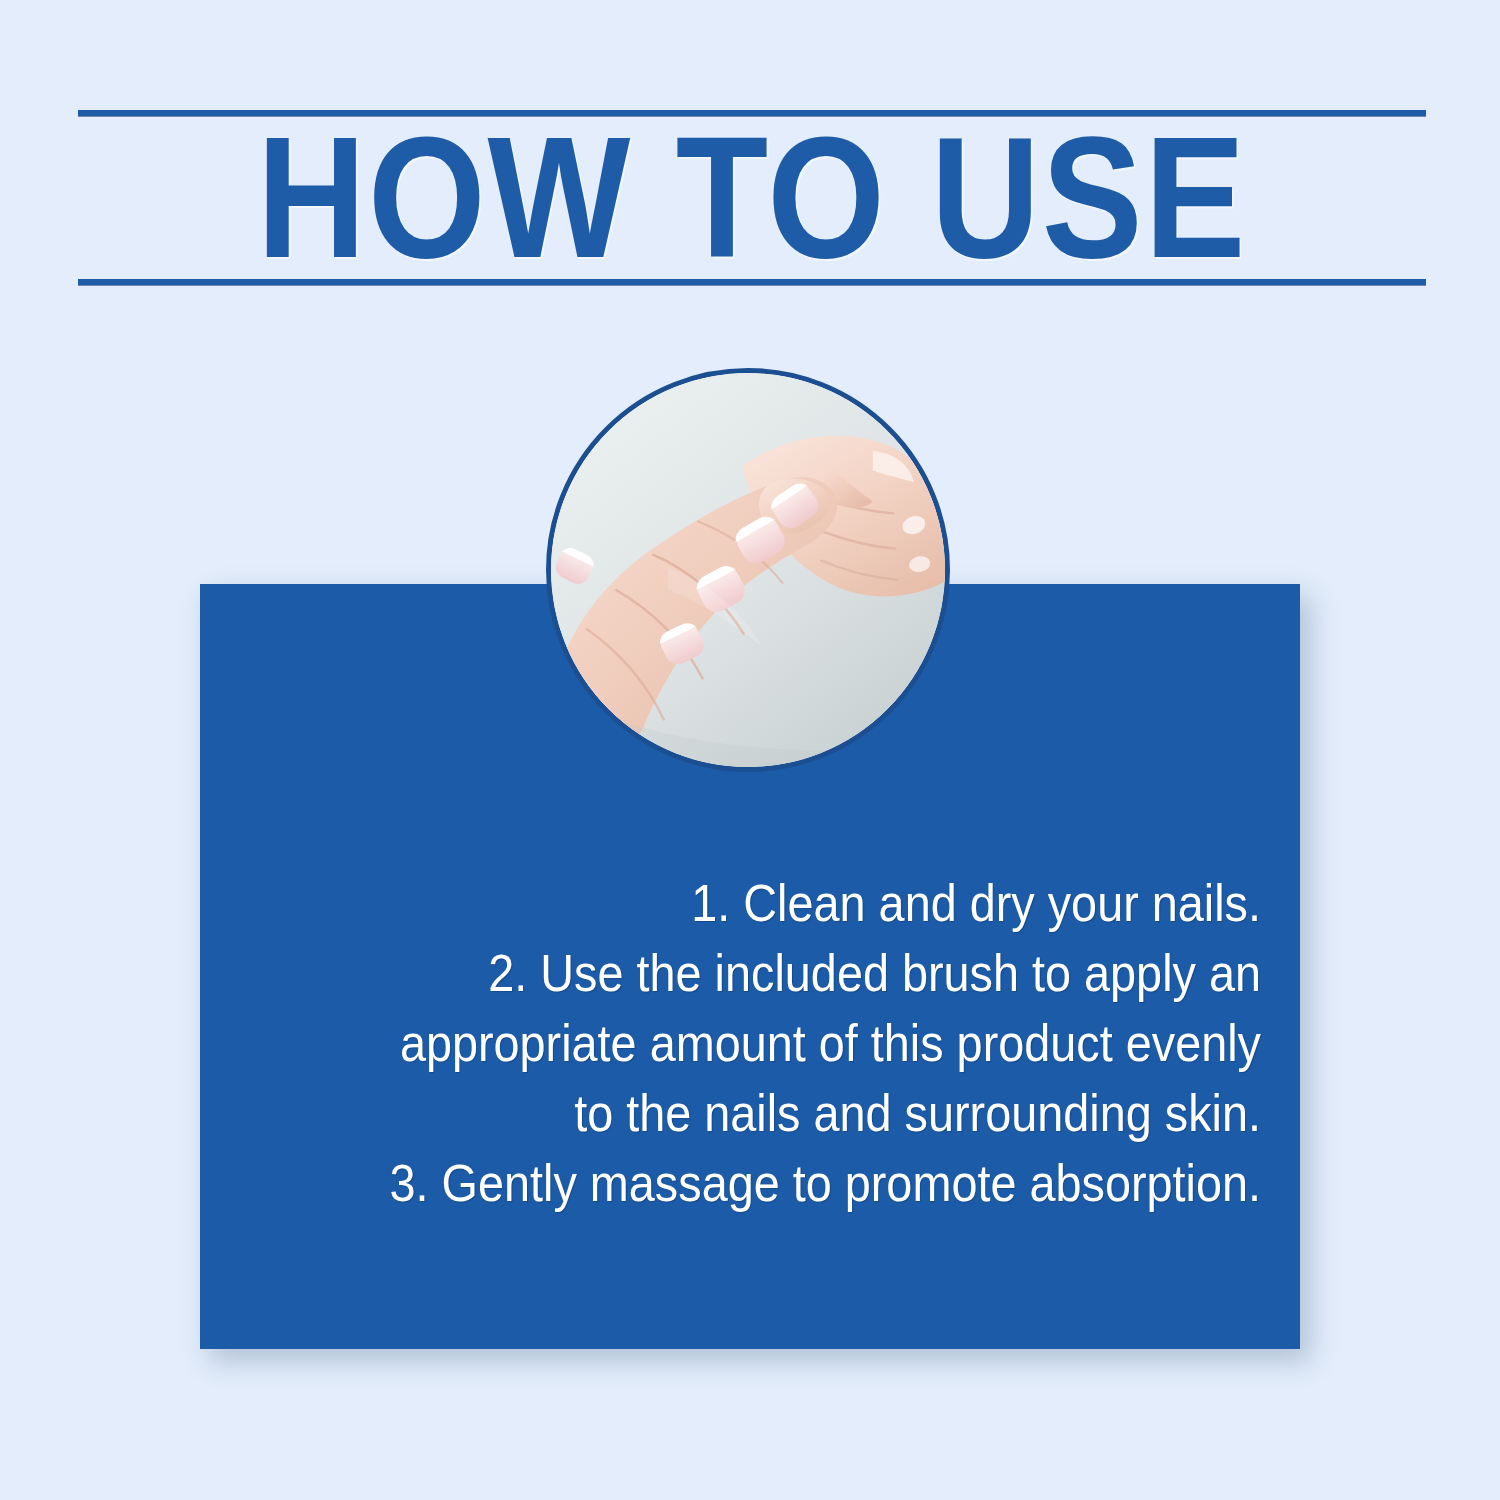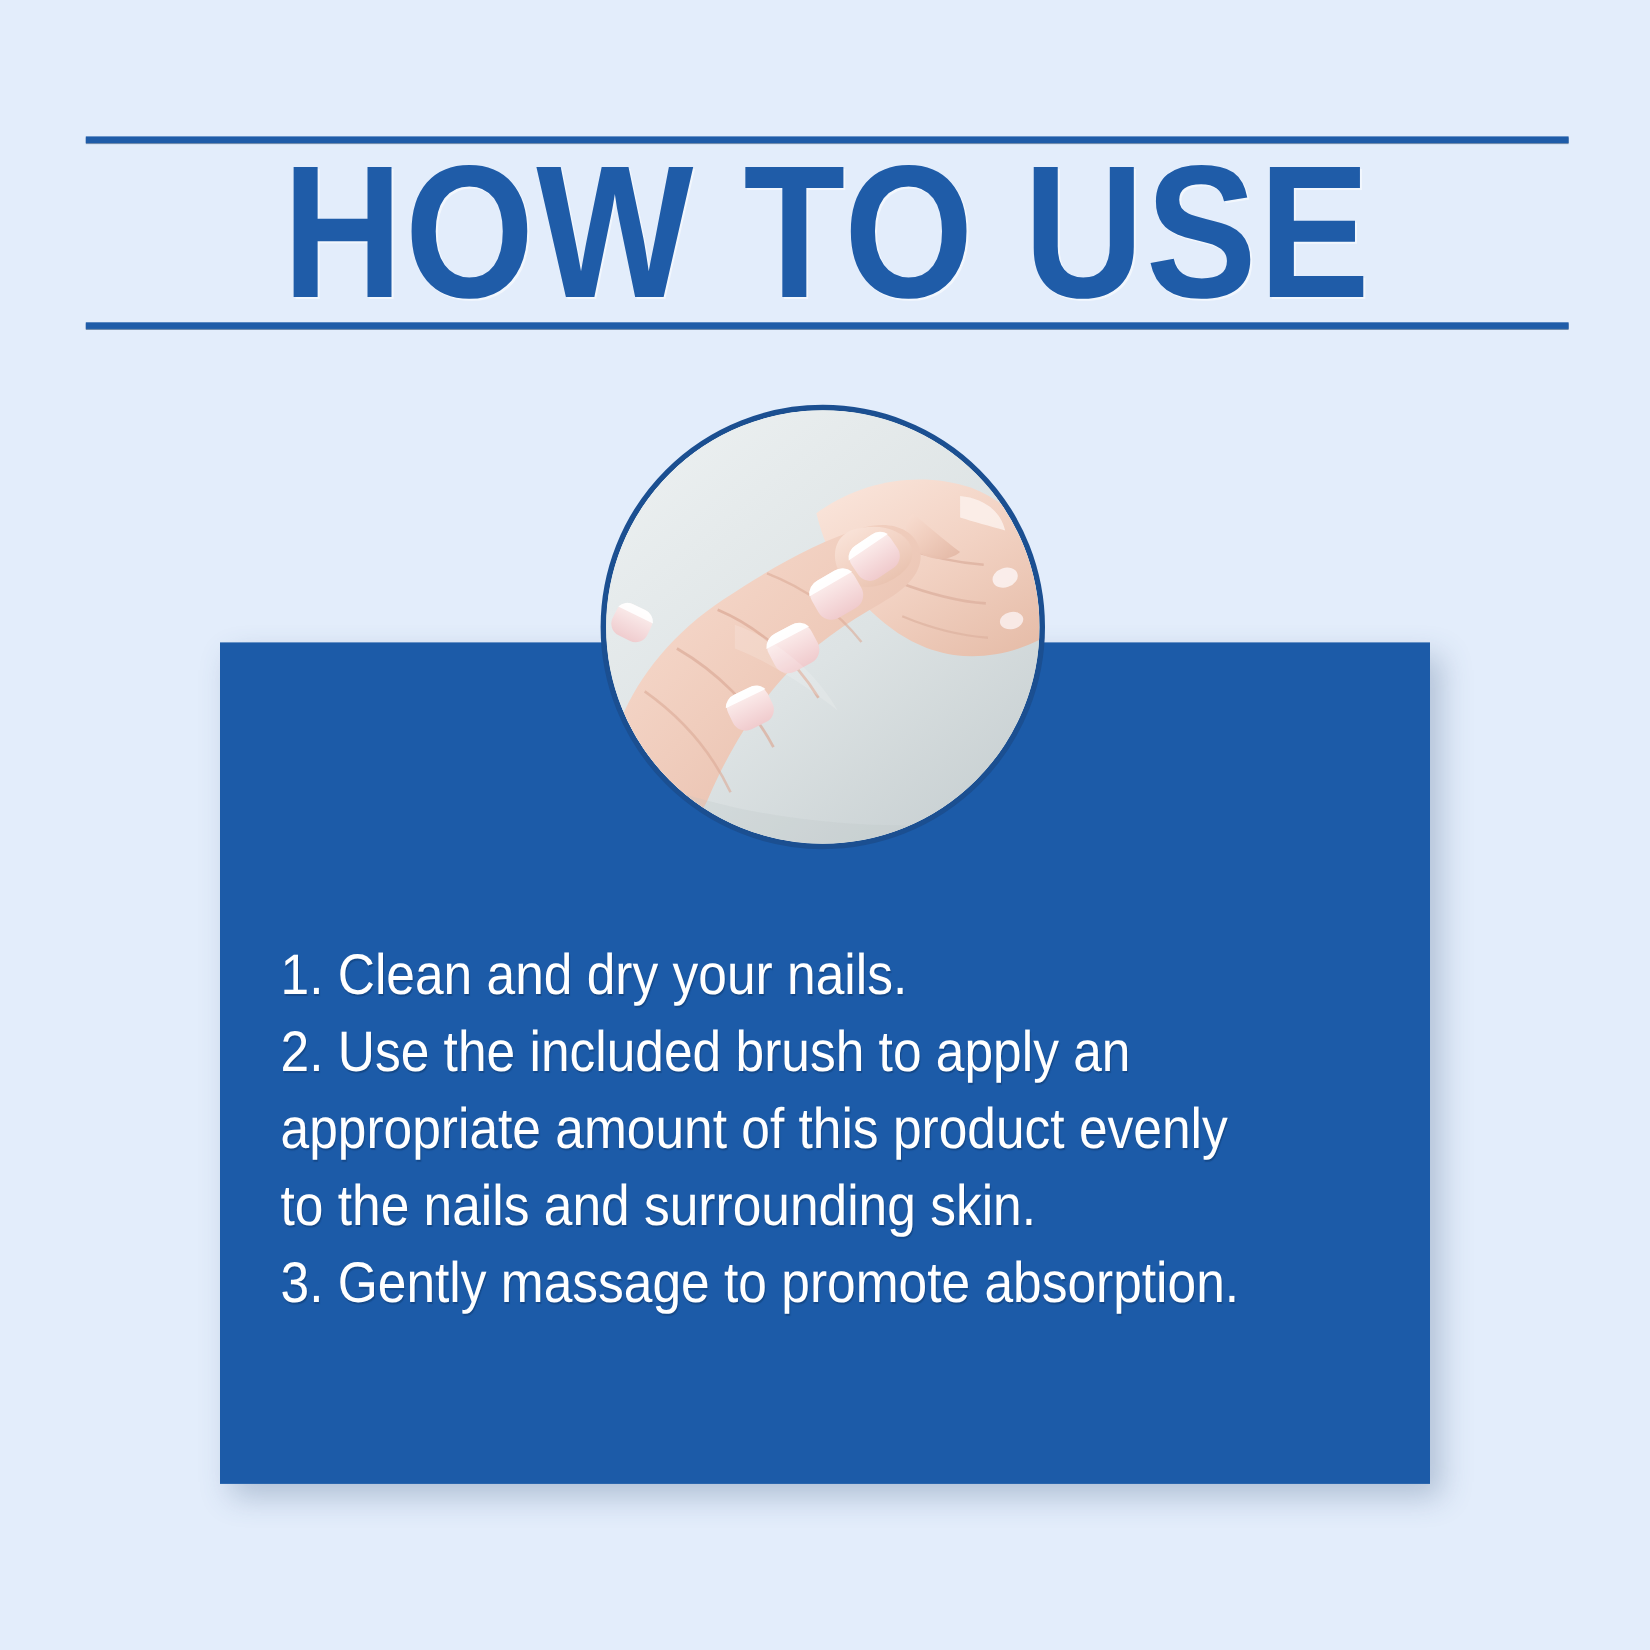--- a/index.html
+++ b/index.html
@@ -19,21 +19,21 @@
     position: relative;
     width: 1500px;
     height: 1500px;
     background: #e3edfb;
   }
 
   
   .header-block {
     position: absolute;
     left: 78px;
-    top: 124px;
+    top: 110px;
     width: 1348px;
     height: 175px;
   }
   .rule {
     position: absolute;
     left: 0;
     width: 100%;
     height: 6px;
     background: #1f5ca8;
     box-shadow: 0 1px 0 0 rgba(20, 60, 110, 0.55);
@@ -71,23 +71,23 @@
     box-shadow: 10px 12px 26px rgba(60, 90, 130, 0.30);
   }
 
   
   .instruction-list {
     position: absolute;
     left: 0;
     top: 268px;
     width: 100%;
     padding: 0;
-    margin: 0;
+    margin: 16px;
     list-style: none;
-    text-align: left;
+    text-align: right;
     color: #ffffff;
     font-family: "Liberation Sans Narrow", "Liberation Sans", "DejaVu Sans", sans-serif;
     font-size: 52px;
     line-height: 70px;
     font-weight: 400;
   }
   .instruction-list li {
     transform: scaleX(0.90);
     transform-origin: 50% 50%;
     white-space: pre-wrap;

